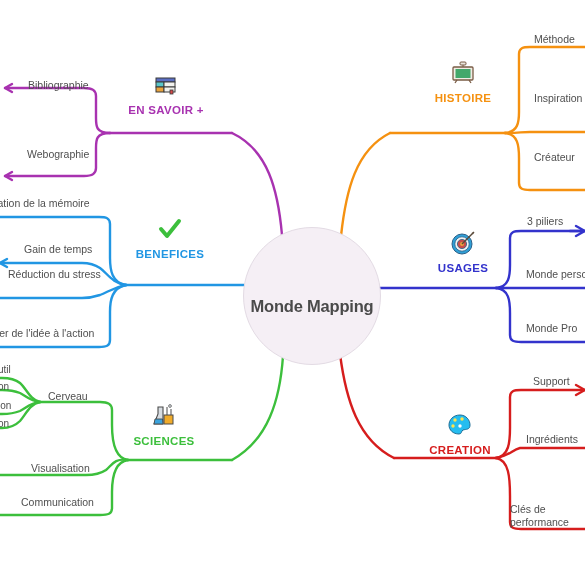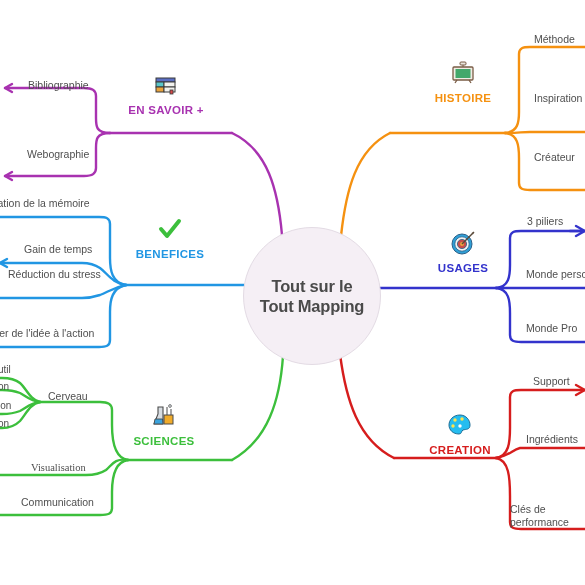--- a/index.html
+++ b/index.html
@@ -156,22 +156,22 @@
       <path d="M 585 390 l -9 -5 M 585 390 l -9 5"></path>
 
       <path d="M 496 458 C 509 456 512 450 520 448 L 585 448"></path>
 
       <path d="M 496 458 C 509 460 510 478 510 496 L 510 522 C 510 528 514 529 521 529 L 585 529"></path>
     </g>
   </svg>
 
   <div class="center-node">
     <div class="ctext">
-      <span>Tout sur le</span><br>
-      <span>Tout Mapping</span>
+      <br>
+      <span>Monde Mapping</span>
     </div>
   </div>
 
   <div class="branch-label" style="left:120px;top:72px;width:92px;">
     <span class="bicon">
       <svg width="26" height="26" viewBox="0 0 26 26">
         <rect x="3" y="6" width="19" height="4" fill="#5b6fc4" stroke="#3a3a3a" stroke-width="1"></rect>
         <rect x="3" y="10" width="8" height="5" fill="#59c6c9" stroke="#3a3a3a" stroke-width="1"></rect>
         <rect x="11" y="10" width="11" height="5" fill="#f2f2ee" stroke="#3a3a3a" stroke-width="1"></rect>
         <rect x="3" y="15" width="8" height="5" fill="#e8a33d" stroke="#3a3a3a" stroke-width="1"></rect>
@@ -250,21 +250,21 @@
   <div class="leaf" style="left:-6px;top:197px;">ration de la mémoire</div>
   <div class="leaf" style="left:24px;top:243px;">Gain de temps</div>
   <div class="leaf" style="left:8px;top:268px;">Réduction du stress</div>
   <div class="leaf" style="left:-6px;top:327px;">ser de l'idée à l'action</div>
 
   <div class="leaf" style="left:48px;top:390px;">Cerveau</div>
   <div class="sub-leaf" style="left:-2px;top:364px;">util</div>
   <div class="sub-leaf" style="left:-2px;top:381px;">on</div>
   <div class="sub-leaf" style="left:-2px;top:400px;">ion</div>
   <div class="sub-leaf" style="left:-2px;top:418px;">on</div>
-  <div class="leaf" style="left:31px;top:462px;font-family:Liberation Serif, serif;">Visualisation</div>
+  <div class="leaf" style="left:31px;top:462px;">Visualisation</div>
   <div class="leaf" style="left:21px;top:496px;">Communication</div>
 
   <div class="leaf" style="left:534px;top:33px;">Méthode</div>
   <div class="leaf" style="left:534px;top:92px;">Inspiration</div>
   <div class="leaf" style="left:534px;top:151px;">Créateur</div>
 
   <div class="leaf" style="left:527px;top:215px;">3 piliers</div>
   <div class="leaf" style="left:526px;top:268px;">Monde perso</div>
   <div class="leaf" style="left:526px;top:322px;">Monde Pro</div>
 

